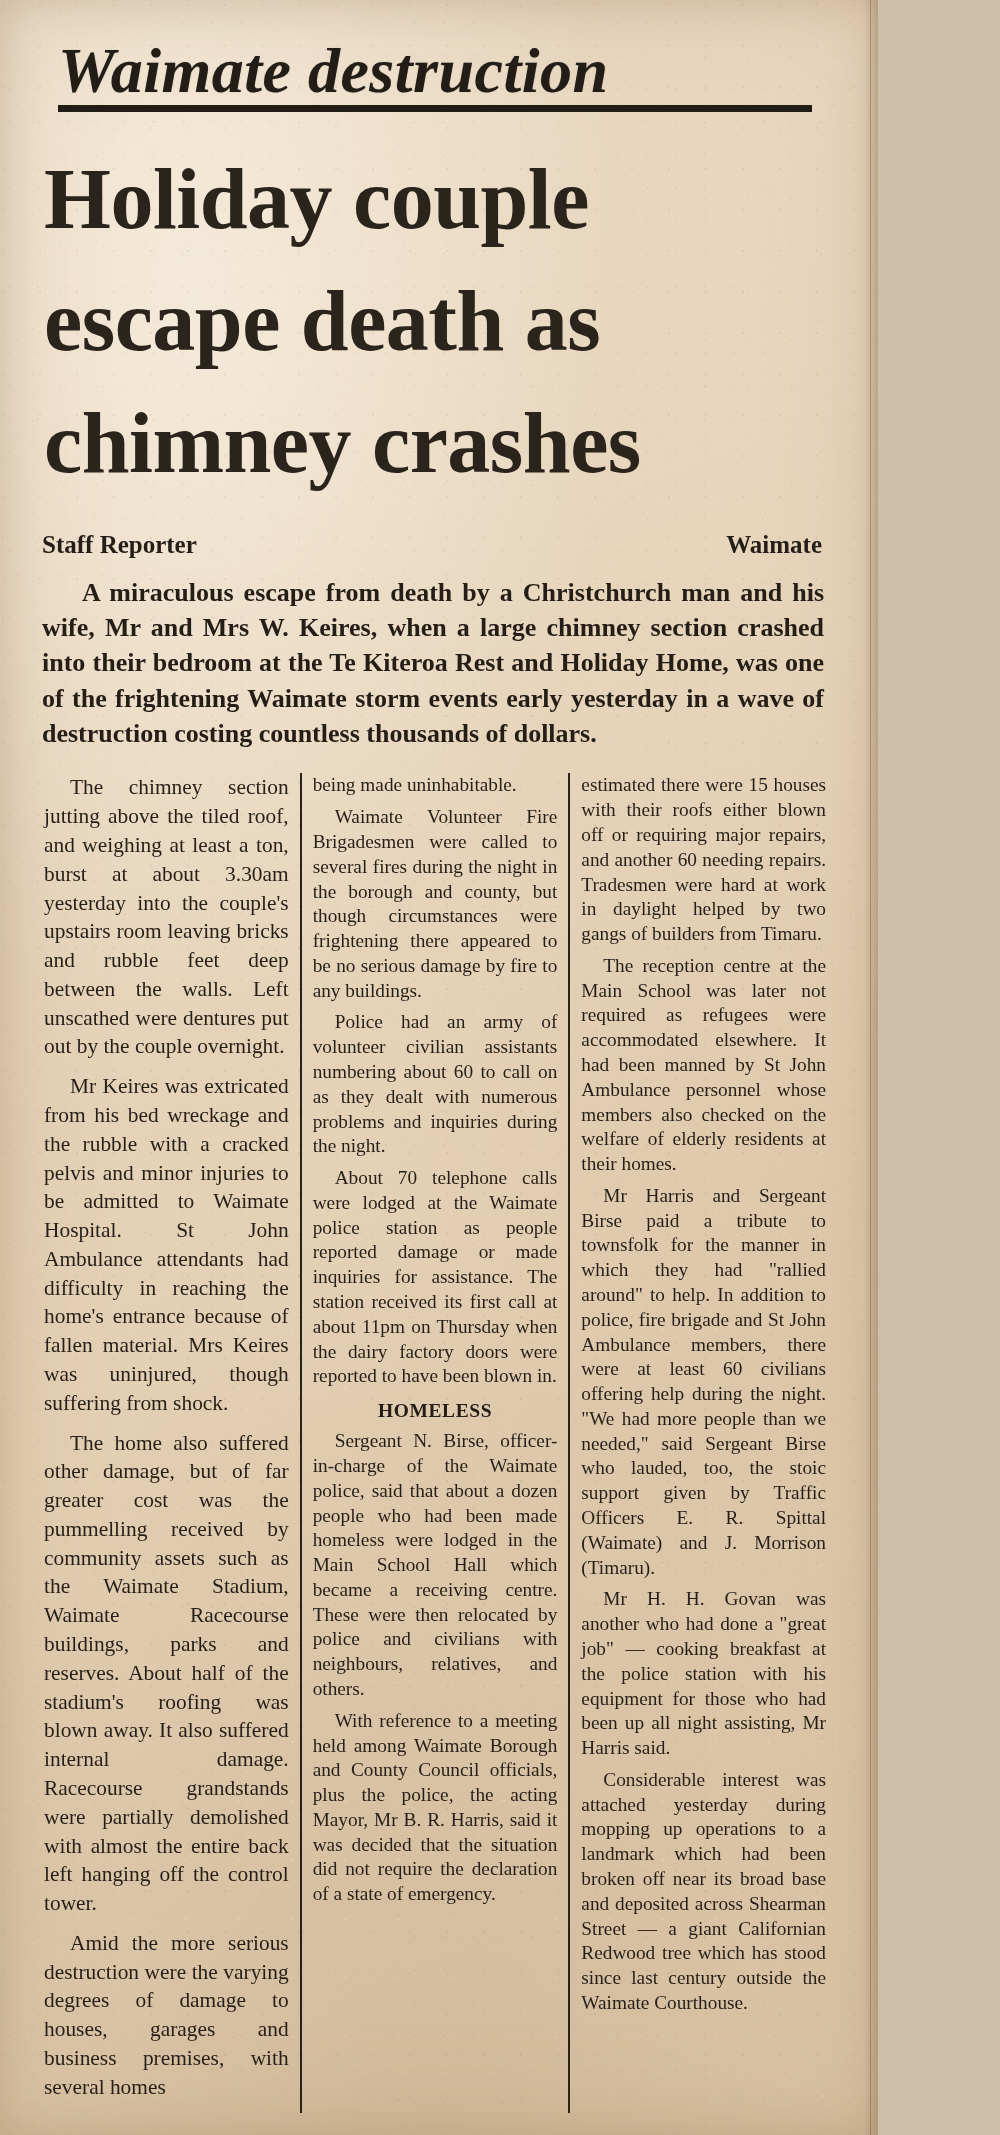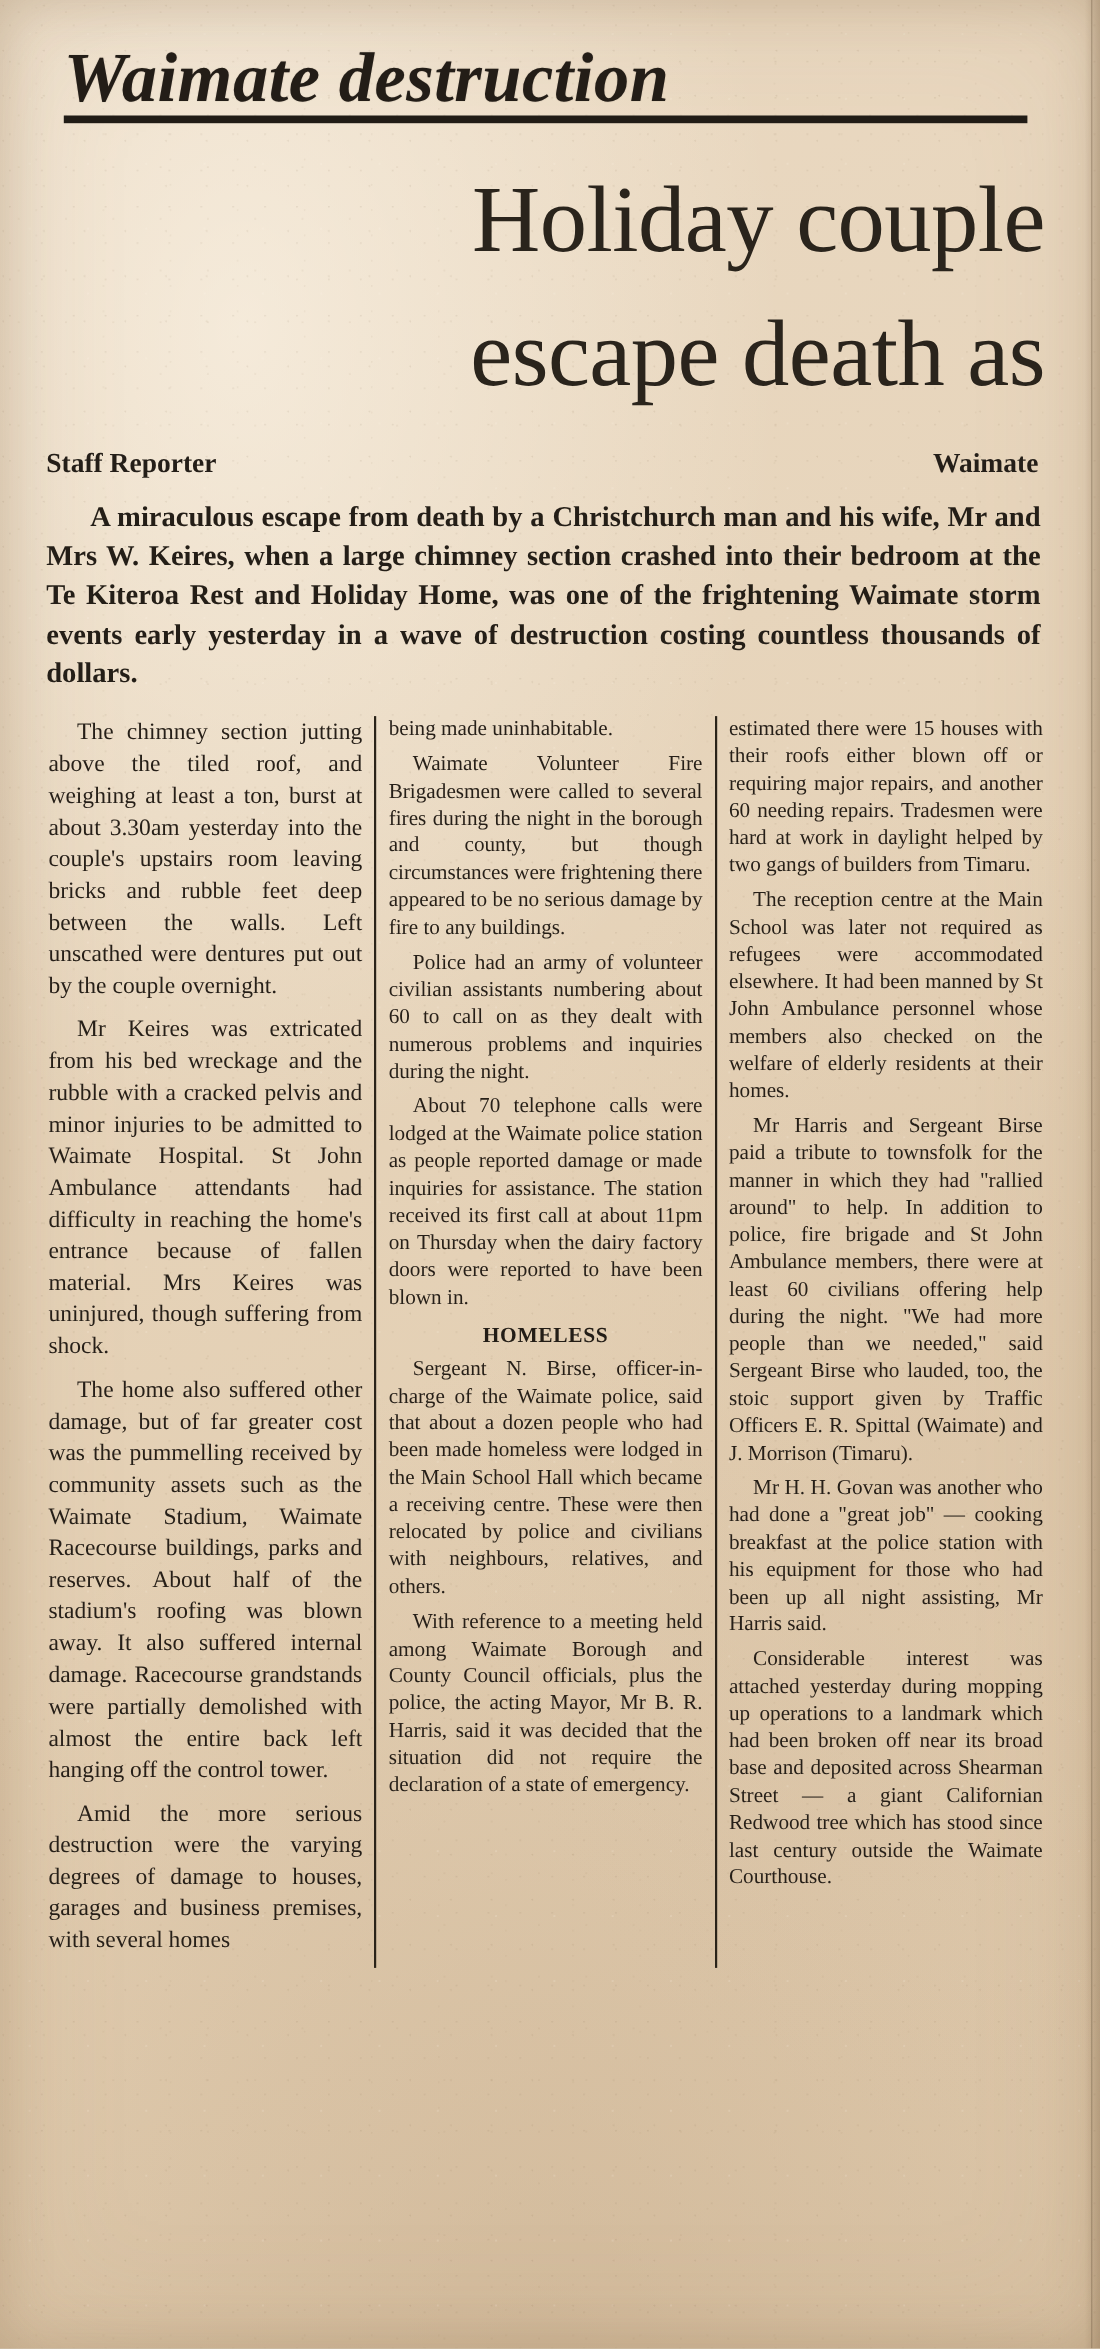--- a/index.html
+++ b/index.html
@@ -2,21 +2,21 @@
 <html><head>
 <meta charset="utf-8">
 <style>
   html, body {
     margin: 0;
     padding: 0;
     background: #cdbfa8;
   }
   #clipping {
     position: relative;
-    width: 1000px;
+    width: 878px;
     height: 2135px;
     overflow: hidden;
     background:
       radial-gradient(ellipse 70% 50% at 22% 14%, rgba(255,250,240,0.55), rgba(255,250,240,0) 70%),
       radial-gradient(ellipse 60% 40% at 85% 62%, rgba(214,190,160,0.45), rgba(214,190,160,0) 72%),
       radial-gradient(ellipse 90% 60% at 50% 103%, rgba(198,172,140,0.5), rgba(198,172,140,0) 75%),
       linear-gradient(160deg, #ead9c2 0%, #e7d5bc 32%, #e3cfb3 62%, #dcc6a8 100%);
     box-sizing: border-box;
     padding: 0;
   }
@@ -83,25 +83,25 @@
     line-height: 1.02;
     letter-spacing: 0.5px;
     color: #231d17;
     white-space: nowrap;
     text-shadow: 0 0 1px rgba(40,30,20,0.35);
   }
 
   
   #headline {
     font-family: "Liberation Serif", "DejaVu Serif", serif;
-    font-weight: normal;
+    font-weight: bold;
     font-size: 86px;
     line-height: 1.42;
     color: #2a241c;
-    text-align: right;
+    text-align: left;
     margin: 26px 6px 0 6px;
     letter-spacing: -0.5px;
   }
   #headline .hl-line { display: block; white-space: nowrap; }
 
   
   #byline-row {
     display: flex;
     justify-content: space-between;
     align-items: baseline;
@@ -179,20 +179,21 @@
 
   <div class="inner">
 
     <div id="kicker-wrap">
       <div id="kicker">Waimate destruction</div>
     </div>
 
     <h1 id="headline">
       <span class="hl-line">Holiday couple</span>
       <span class="hl-line">escape death as</span>
+      <span class="hl-line">chimney crashes</span>
     </h1>
 
     <div id="byline-row">
       <span>Staff Reporter</span>
       <span>Waimate</span>
     </div>
 
     <p id="lead">A miraculous escape from death by a Christchurch man and his wife, Mr and Mrs W. Keires, when a large chimney section crashed into their bedroom at the Te Kiteroa Rest and Holiday Home, was one of the frightening Waimate storm events early yesterday in a wave of destruction costing countless thousands of dollars.</p>
 
     <div id="columns">

